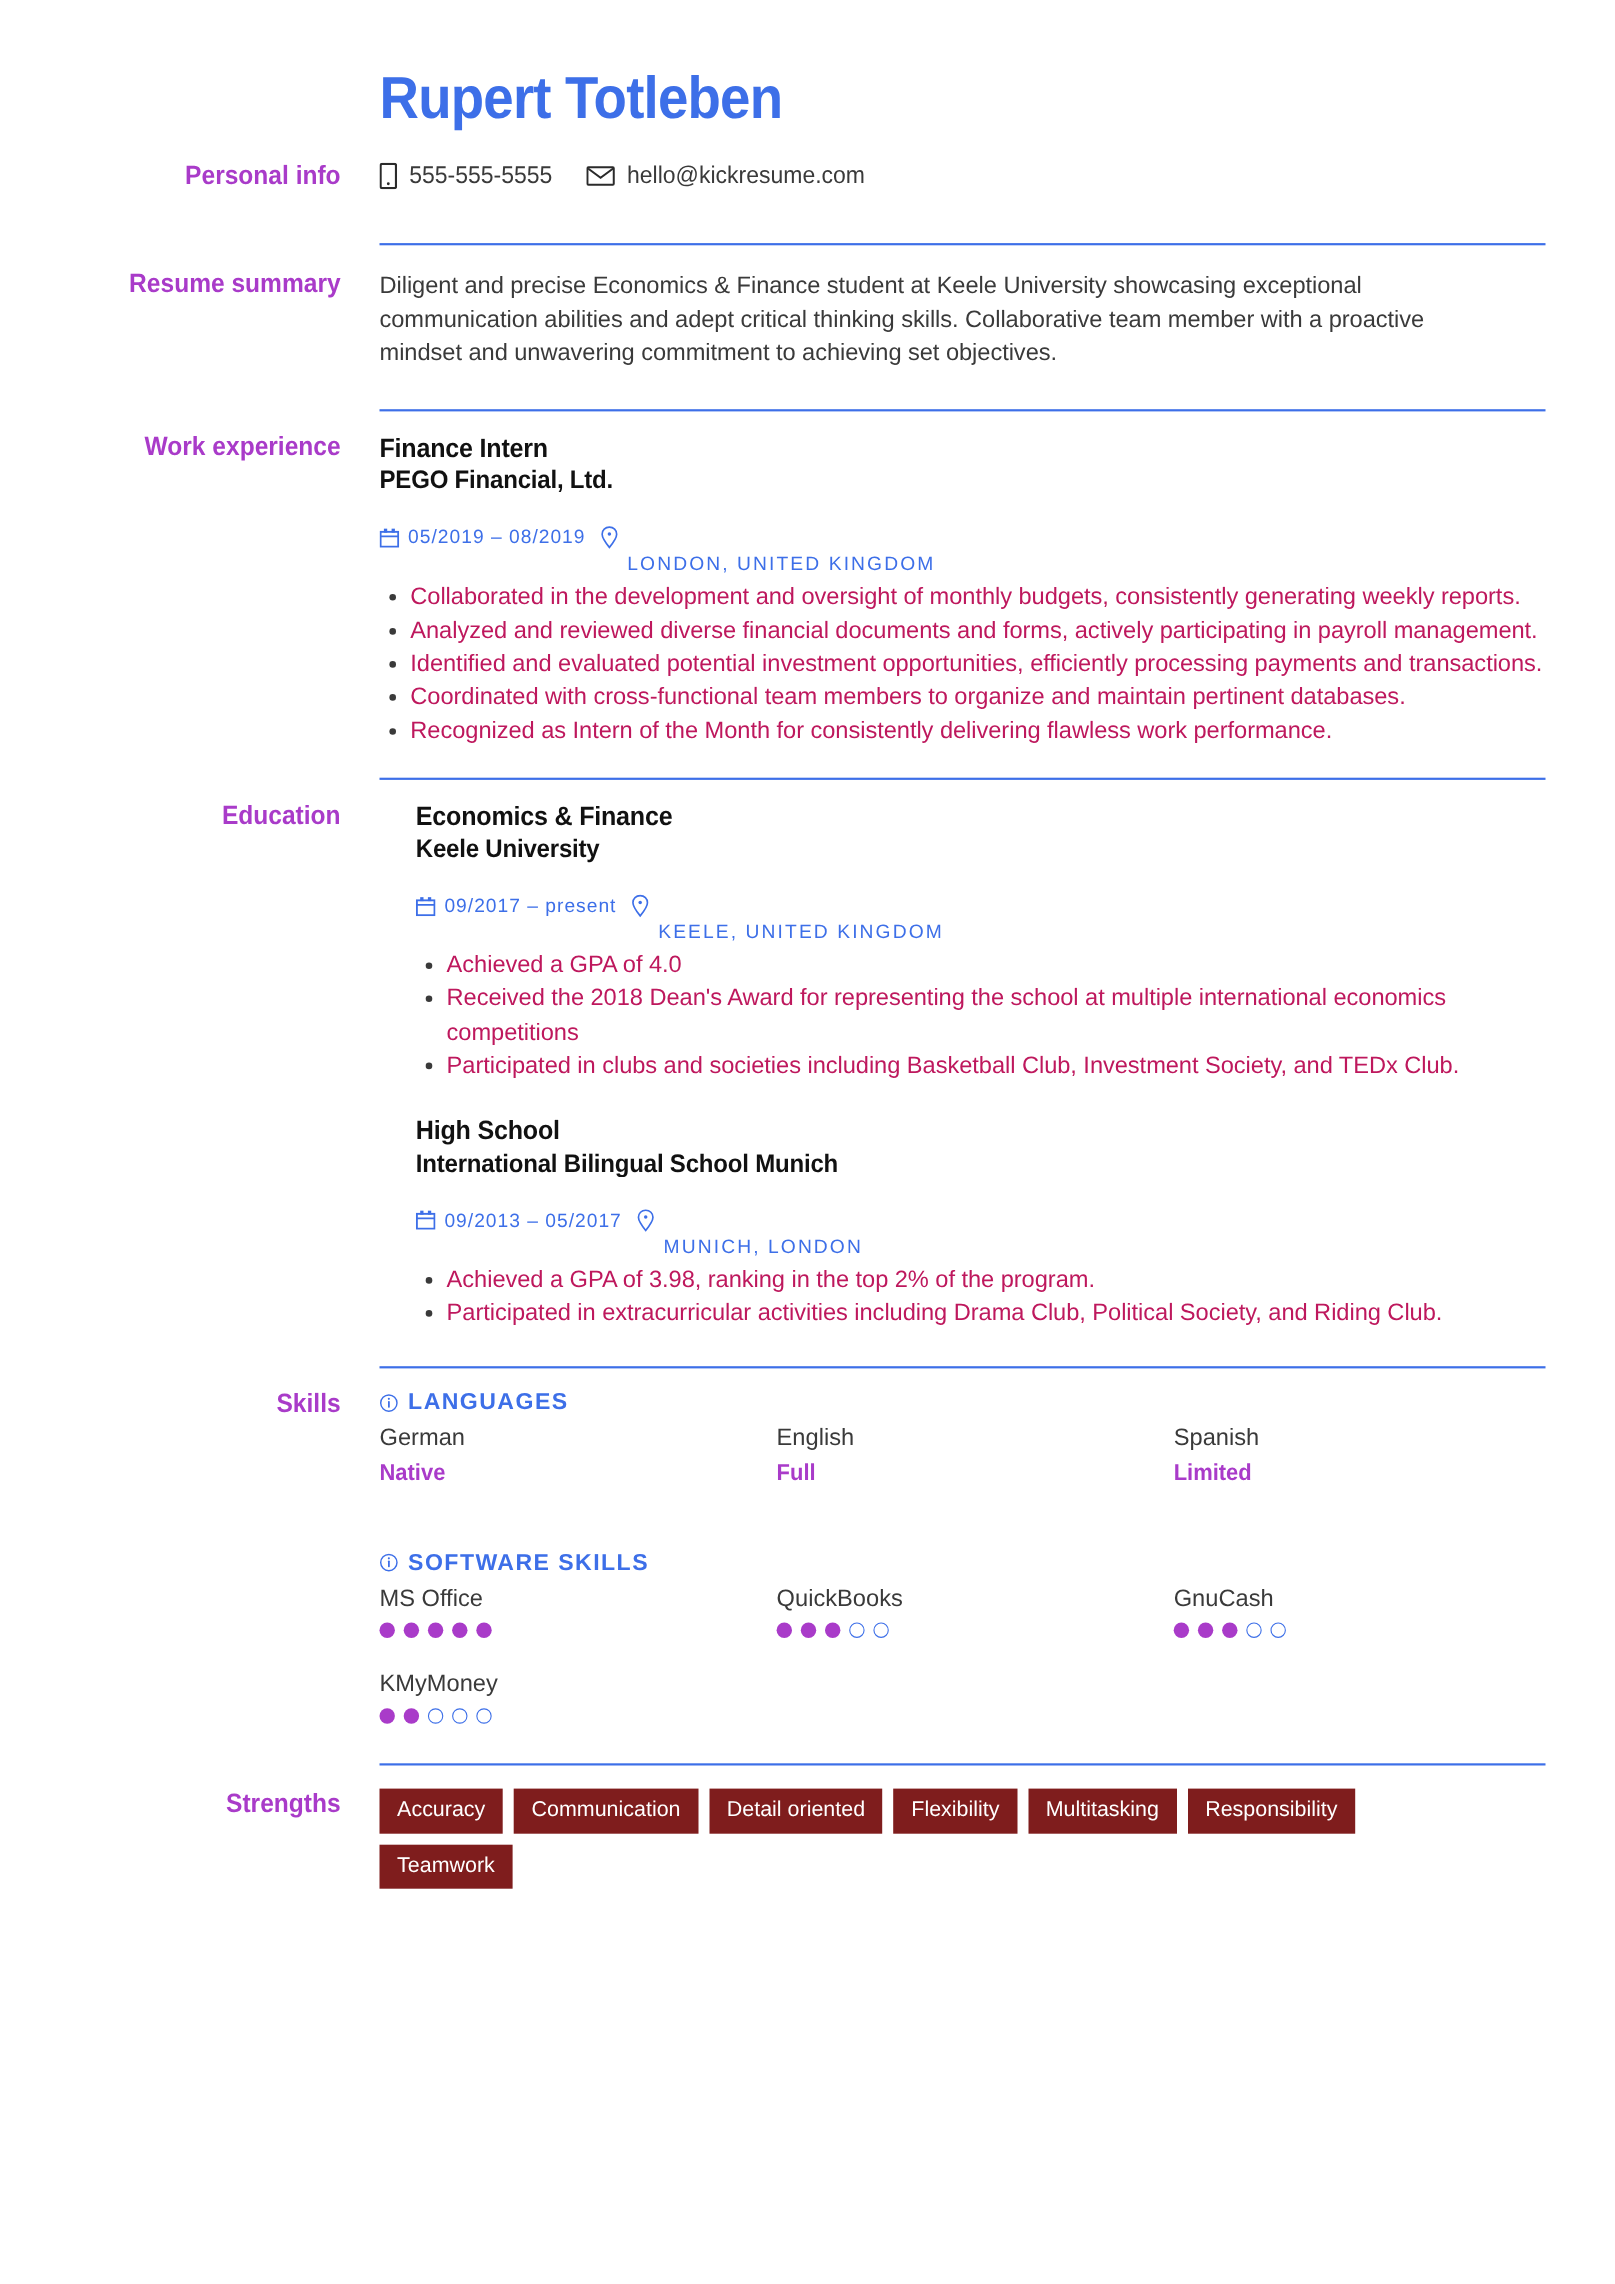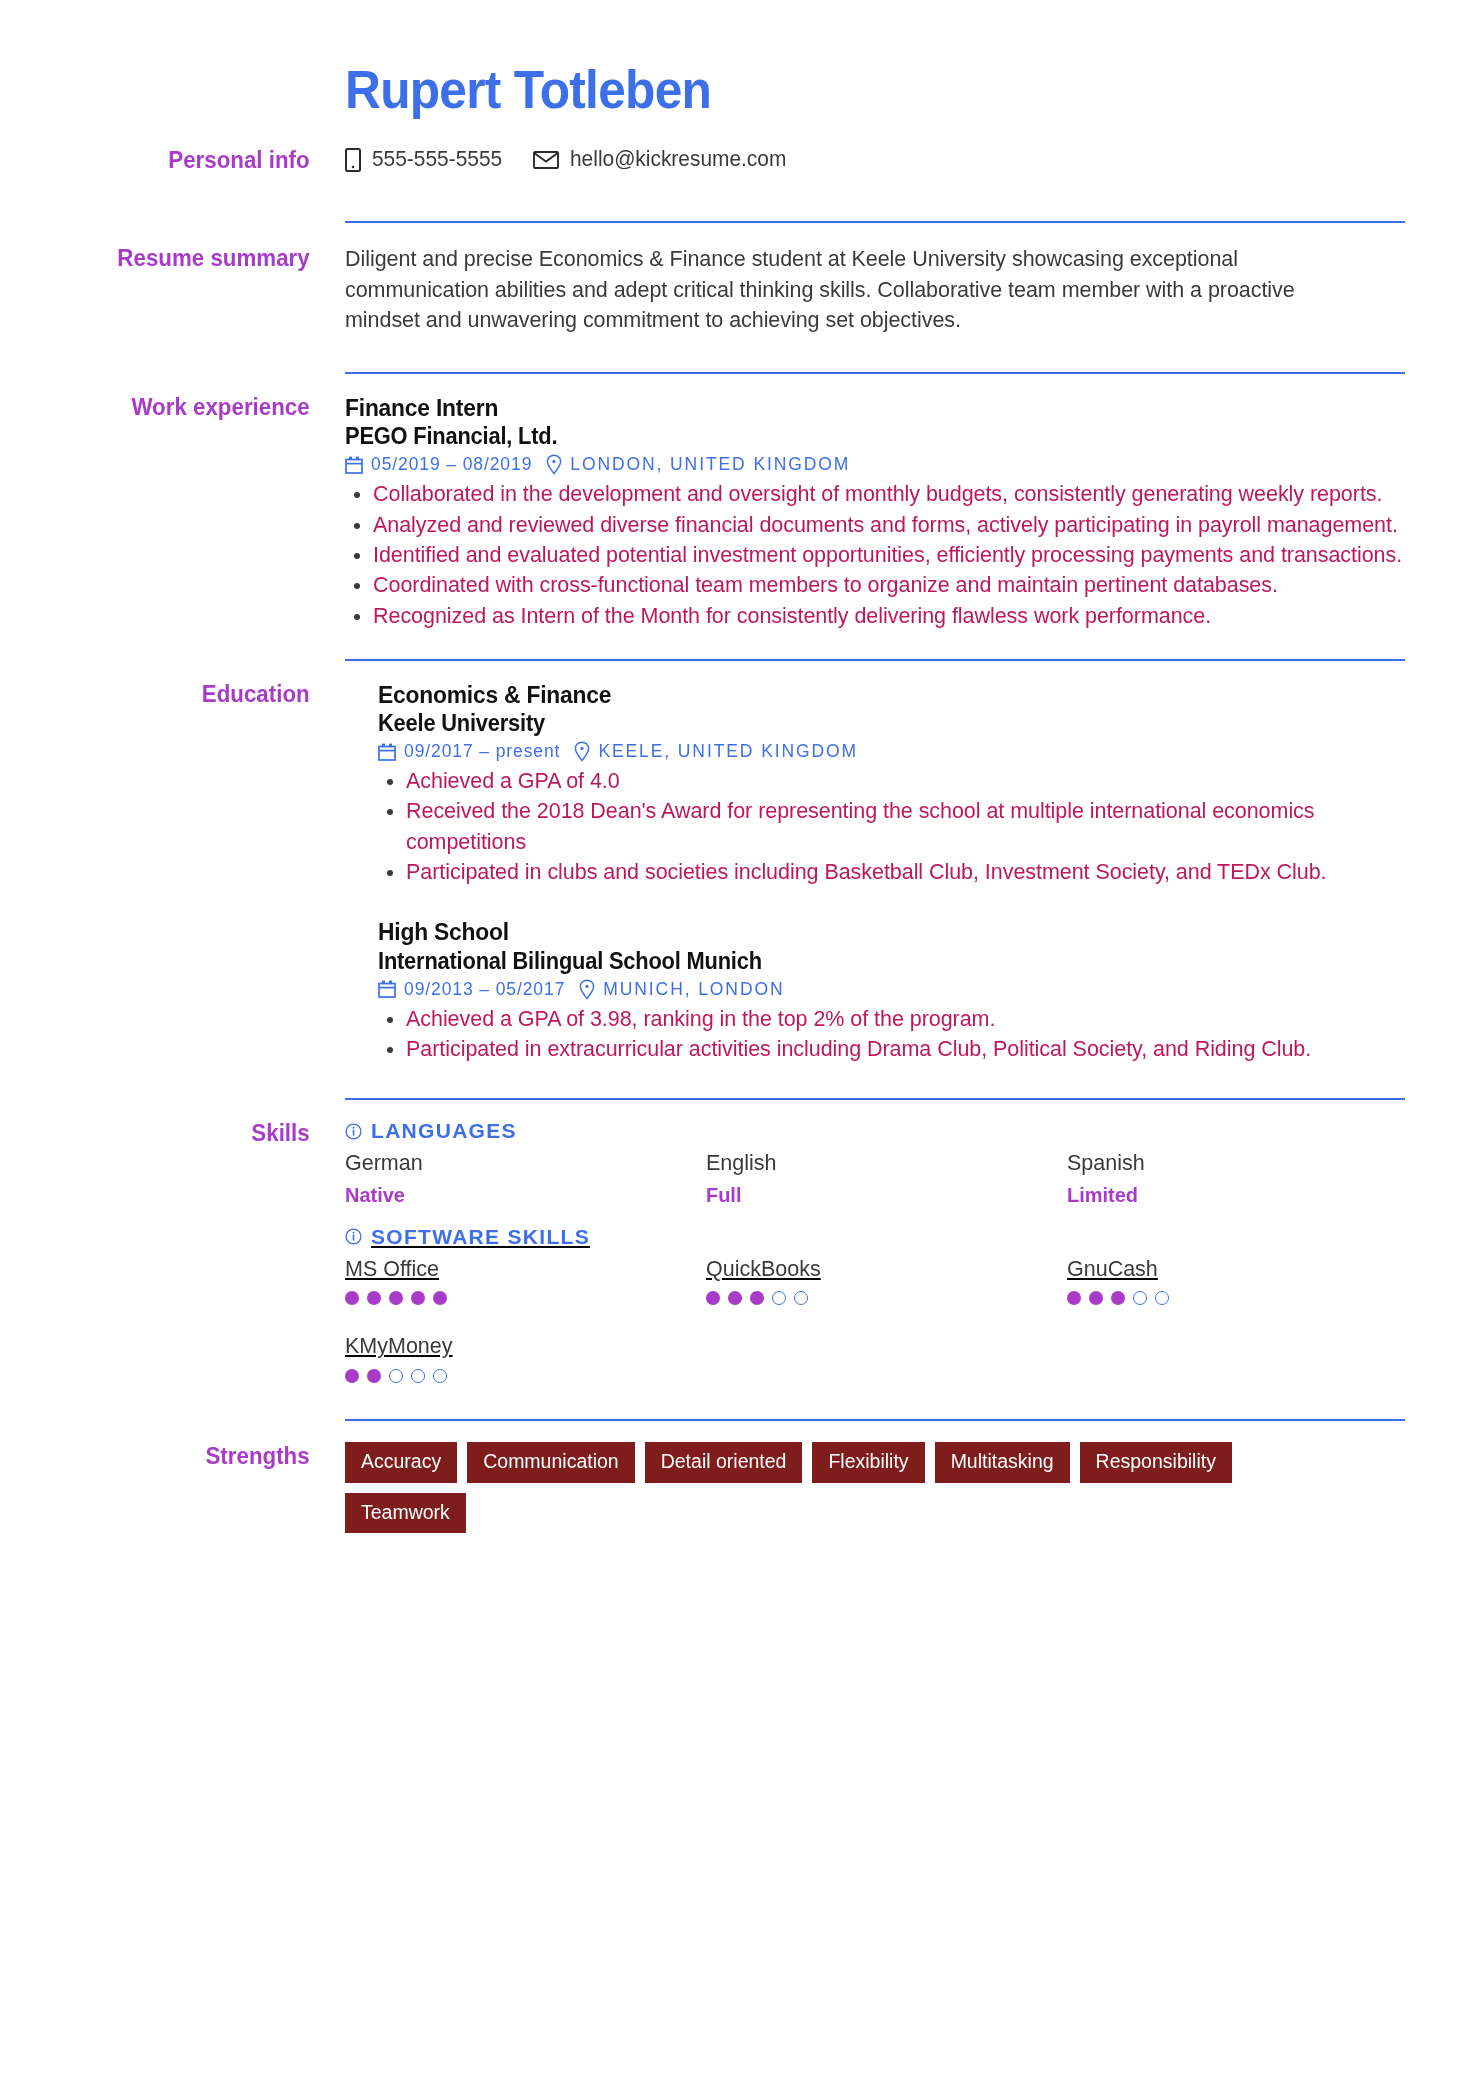--- a/index.html
+++ b/index.html
@@ -121,21 +121,21 @@
     gap: 10px;
     margin-top: 4px;
     margin-bottom: 2px;
     color: #3D6FE8;
     font-size: 17.5px;
     line-height: 1.2;
     white-space: nowrap;
   }
   .meta-group { display: flex; align-items: center; gap: 8px; }
   .meta-date { letter-spacing: 0.9px; }
-  .meta-place { letter-spacing: 1.9px; }
+  .meta-place { letter-spacing: 1.9px; margin-top: 48px; }
 
   
   ul.bullets {
     list-style: none;
     margin-top: 4px;
   }
   ul.bullets li {
     position: relative;
     padding-left: 28px;
     font-size: 21.5px;
@@ -149,21 +149,21 @@
     position: absolute;
     left: 9px;
     top: 13px;
     width: 6px;
     height: 6px;
     border-radius: 50%;
     background: #3A3A3A;
   }
 
   
-  .skill-group + .skill-group { margin-top: 16px; text-decoration: underline; }
+  .skill-group + .skill-group { margin-top: 56px; }
   .skill-head {
     display: flex;
     align-items: center;
     gap: 9px;
     color: #3D6FE8;
     font-size: 21px;
     font-weight: 700;
     letter-spacing: 1.3px;
     margin-bottom: 7px;
   }

